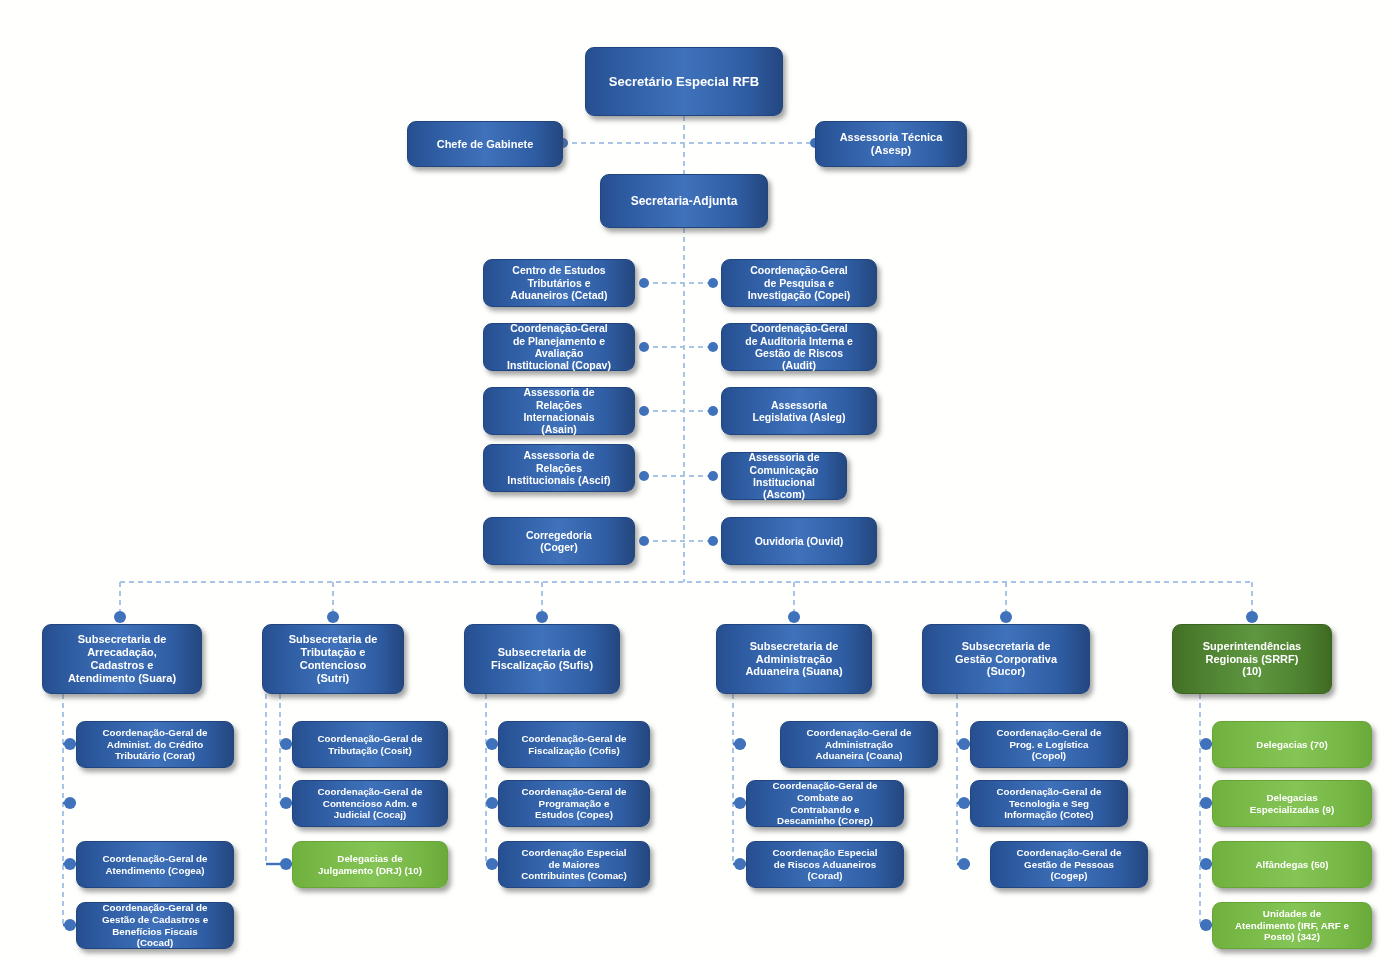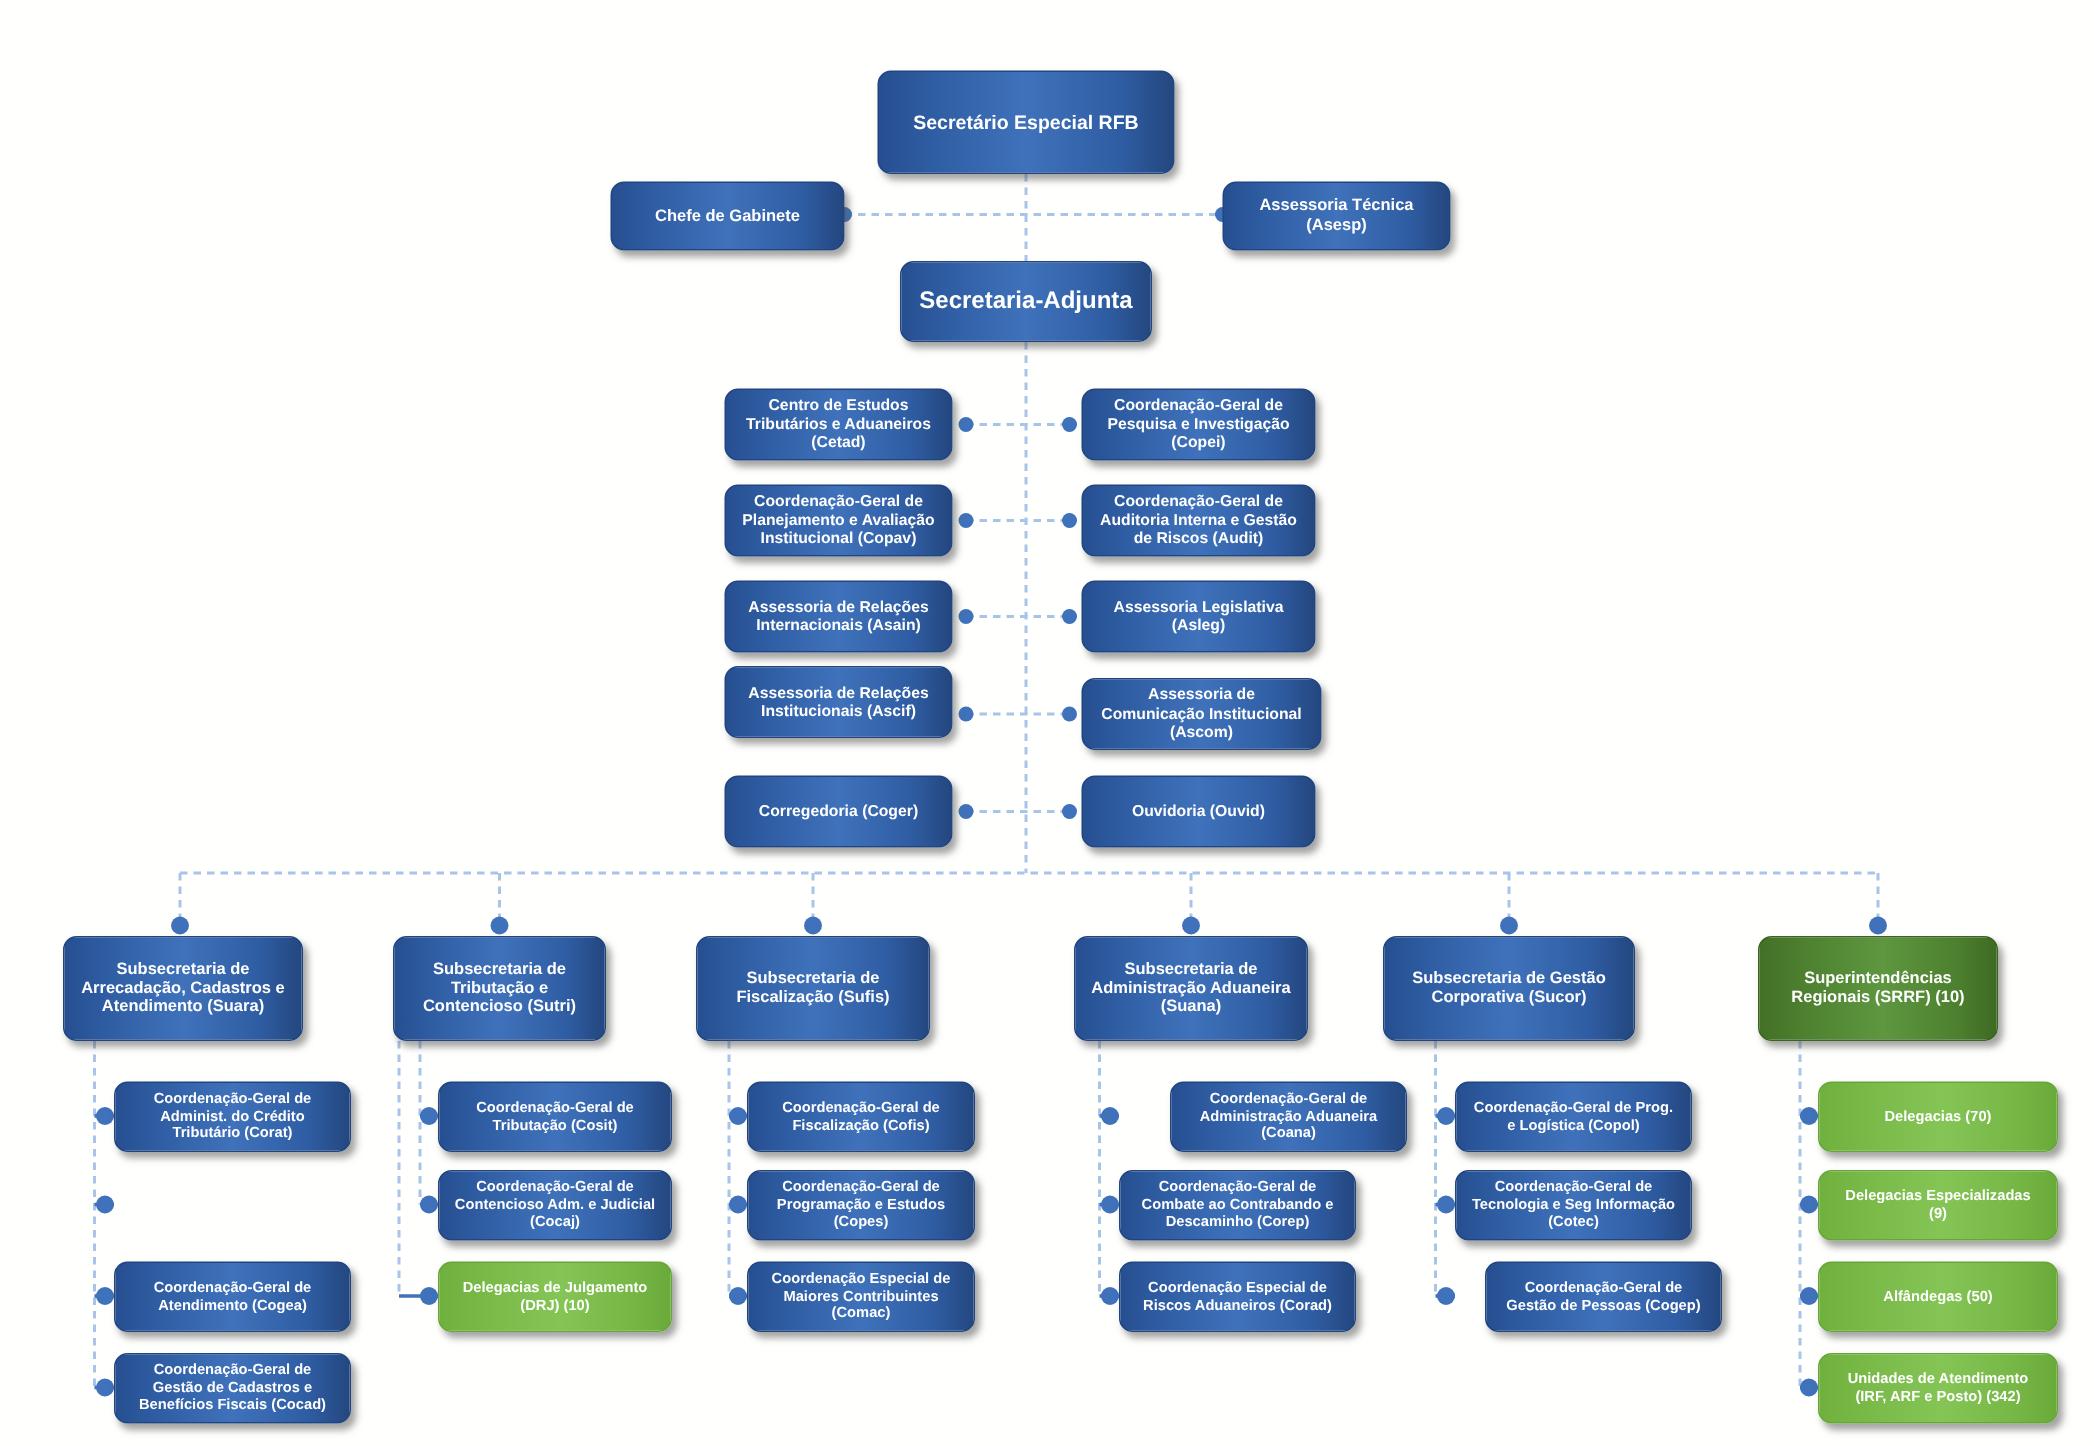--- a/index.html
+++ b/index.html
@@ -19,21 +19,21 @@
   
   .box{
     position:absolute;
     box-sizing:border-box;
     border-radius:9px;
     display:flex;align-items:center;justify-content:center;
     text-align:center;
     color:#ffffff;
     font-weight:bold;
     line-height:1.18;
-    padding:3px 10px;
+    padding:3px 22px;
     box-shadow:3px 4px 5px rgba(90,90,90,.55);
     z-index:5;
   }
   .box span{display:block;width:100%;}
 
   
   .blue{
     background:linear-gradient(to right,#264f90 0%,#2f5da3 18%,#3f72bb 50%,#2f5da3 82%,#24477f 100%);
     border:1px solid #1f4party;
     border:1px solid #20457f;
@@ -43,21 +43,21 @@
     background:linear-gradient(to right,#437026 0%,#4e8130 20%,#5e9740 52%,#4c7f2e 84%,#3e6a22 100%);
     border:1px solid #3a6420;
   }
   
   .green-light{
     background:linear-gradient(to right,#6fb03f 0%,#79ba49 22%,#85c556 52%,#76b746 82%,#69aa3a 100%);
     border:1px solid #65a637;
   }
 
   .fs13{font-size:13px;}
-  .fs12{font-size:16px;}
+  .fs12{font-size:12px;}
   .fs11{font-size:11px;}
   .fs10{font-size:10.5px;}
   .fs95{font-size:9.8px;}
 </style>
 </head>
 <body>
 
 <div id="chart">
 
   <svg id="wires" viewBox="0 0 1396 964" width="1396" height="964">
@@ -197,21 +197,21 @@
 
   <div class="box blue fs10" style="left:721px;top:259px;width:156px;height:48px;">
     <span>Coordenação-Geral de Pesquisa e Investigação (Copei)</span>
   </div>
   <div class="box blue fs10" style="left:721px;top:323px;width:156px;height:48px;">
     <span>Coordenação-Geral de Auditoria Interna e Gestão de Riscos (Audit)</span>
   </div>
   <div class="box blue fs10" style="left:721px;top:387px;width:156px;height:48px;">
     <span>Assessoria Legislativa (Asleg)</span>
   </div>
-  <div class="box blue fs10" style="left:721px;top:452px;width:160px;height:48px;">
+  <div class="box blue fs10" style="left:721px;top:452px;width:126px;height:48px;">
     <span>Assessoria de Comunicação Institucional (Ascom)</span>
   </div>
   <div class="box blue fs10" style="left:721px;top:517px;width:156px;height:48px;">
     <span>Ouvidoria (Ouvid)</span>
   </div>
 
   <div class="box blue fs11" style="left:42px;top:624px;width:160px;height:70px;">
     <span>Subsecretaria de Arrecadação, Cadastros e Atendimento (Suara)</span>
   </div>
   <div class="box blue fs11" style="left:262px;top:624px;width:142px;height:70px;">

